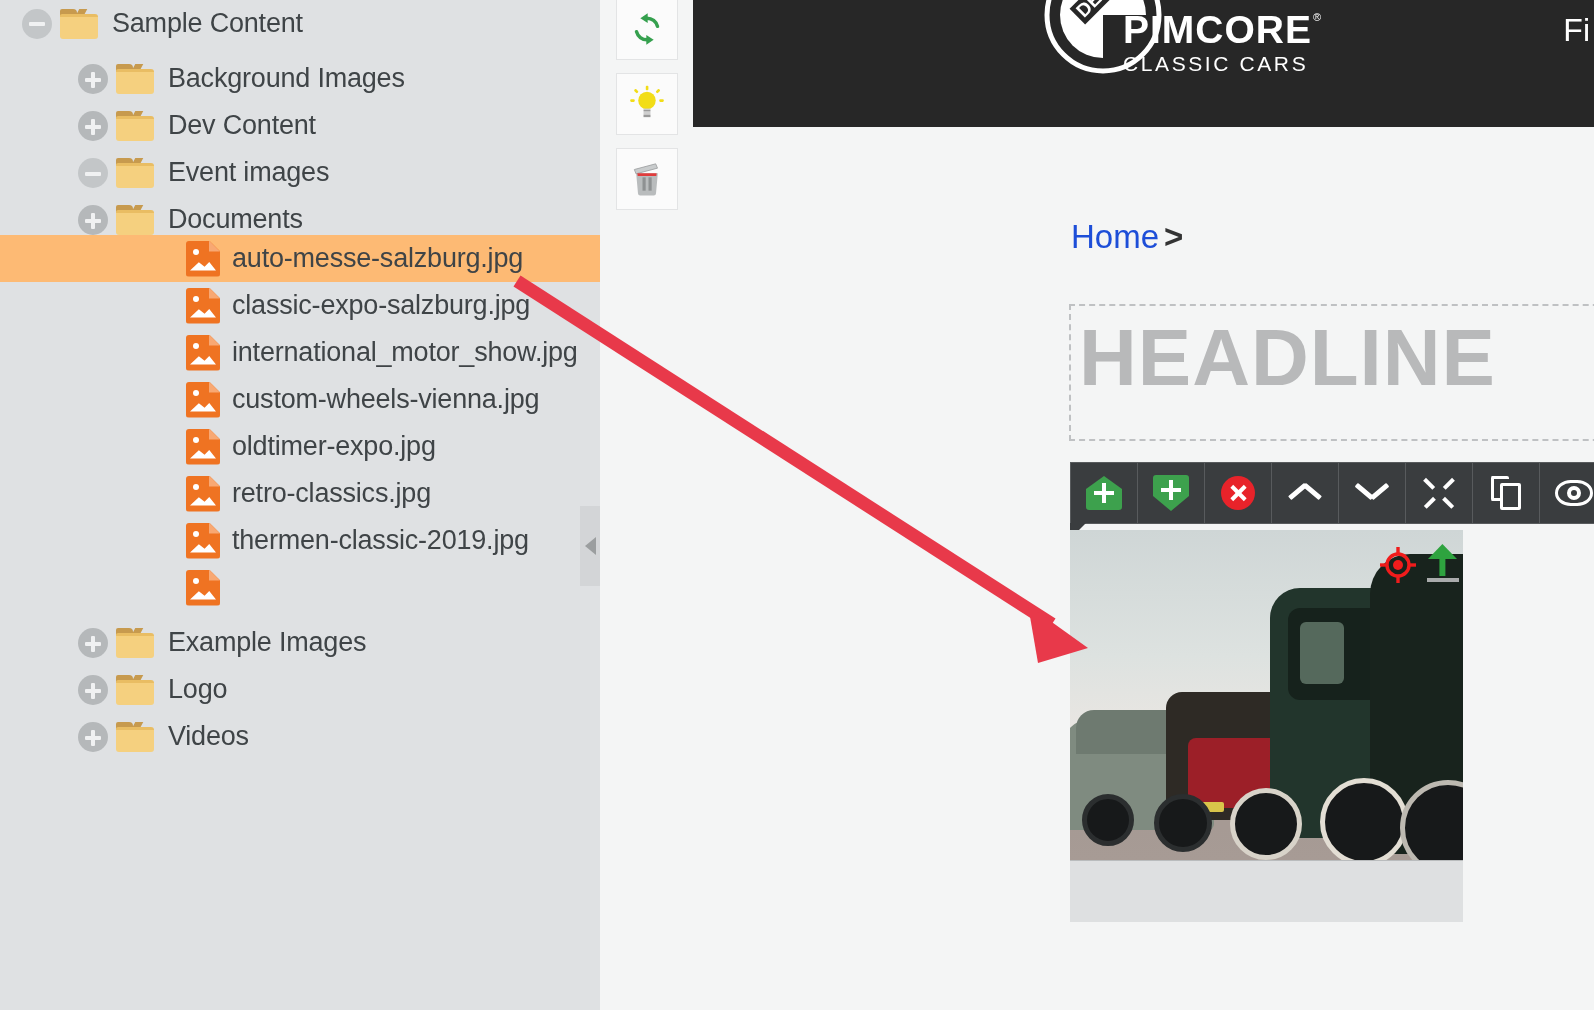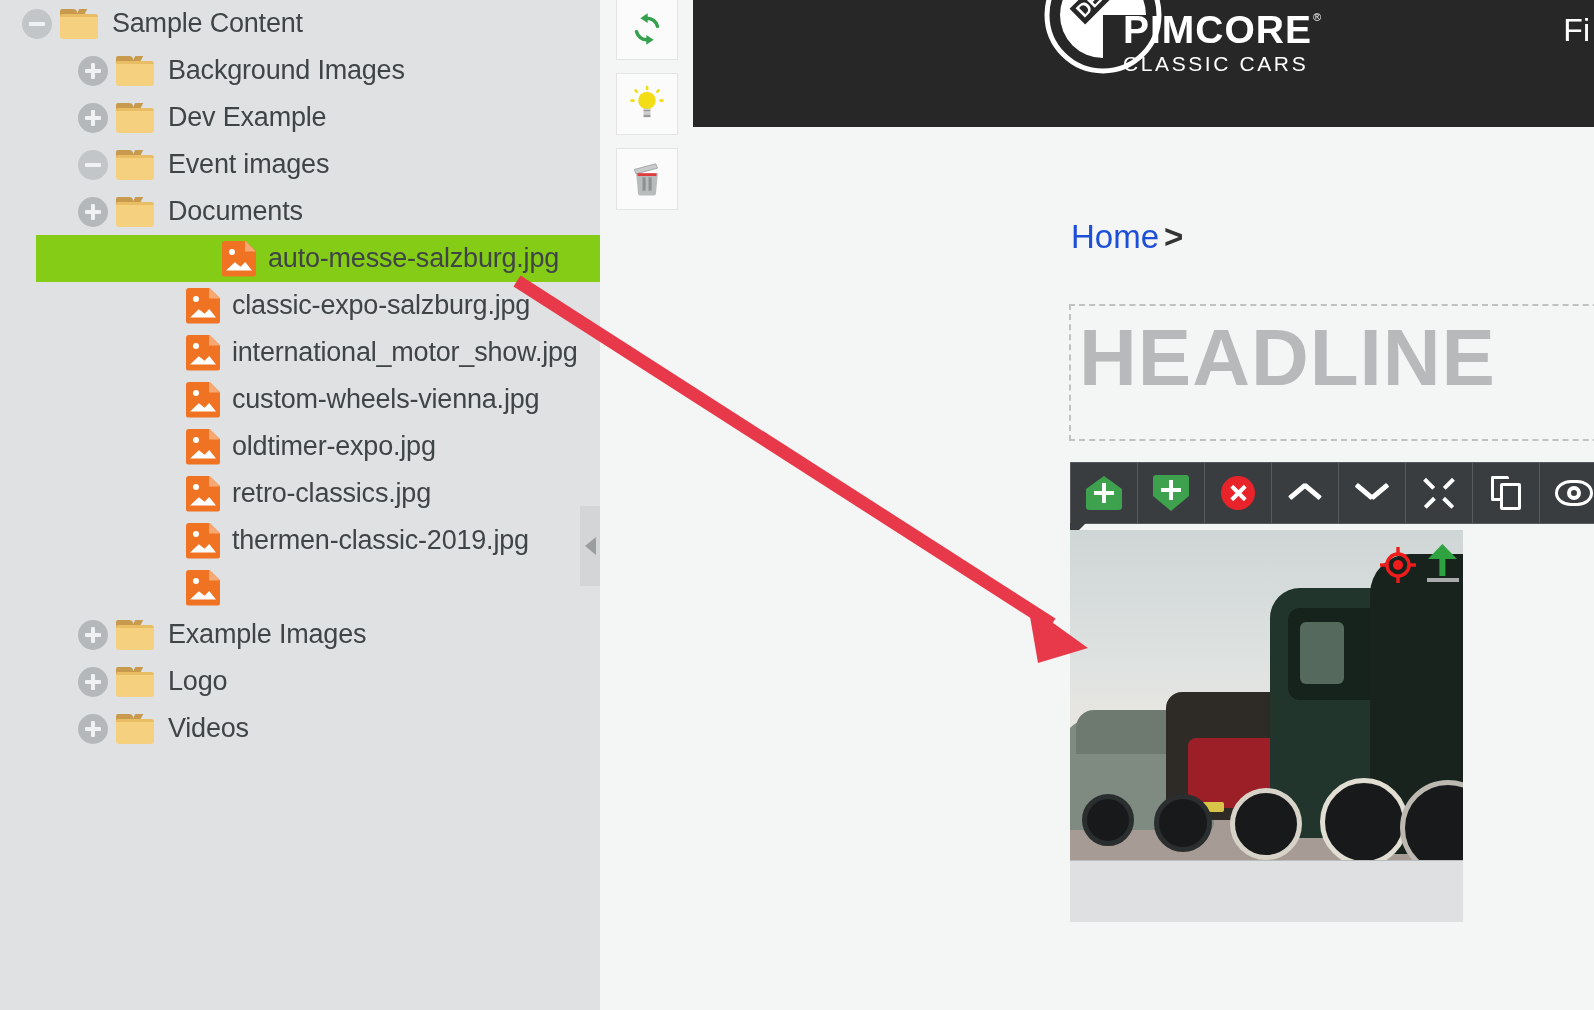--- a/index.html
+++ b/index.html
@@ -18,21 +18,21 @@
     background: #dfe1e3;
     overflow: hidden;
   }
   .tree-row {
     position: relative;
     display: flex; align-items: center;
     height: 47px;
     padding-left: 0;
     white-space: nowrap;
   }
-  .tree-row.selected { background: #84cc16; margin-left: 36px; }
+  .tree-row.selected { background: #fdba74; }
   .tree-label {
     font-size: 27px;
     color: #3f4447;
     letter-spacing: -0.2px;
   }
   .expander {
     width: 30px; height: 30px;
     border-radius: 50%;
     background: #b5b8ba;
     position: relative;
@@ -96,21 +96,21 @@
     background: #ffffff;
   }
   .img-icon .mtn {
     position: absolute; left: 4px; bottom: 6px;
     width: 26px; height: 13px;
     background: #ffffff;
     clip-path: polygon(0 100%, 34% 36%, 56% 72%, 74% 34%, 100% 100%);
   }
 
   .indent-1 { padding-left: 22px; }
-  .indent-2 { padding-left: 78px; }
+  .indent-2 { padding-left: 78px; align-items: flex-end; }
   .indent-3 { padding-left: 186px; }
 
   
   .tool-col {
     position: absolute; left: 600px; top: 0;
     width: 93px; height: 1010px;
     background: #f4f5f5;
   }
   .tool-btn {
     position: absolute; left: 16px;
@@ -376,21 +376,21 @@
         </span>
       <span class="tree-label">Background Images</span>
     </div>
 
     <div class="tree-row indent-2">
       <span class="expander plus"></span>
       <span class="folder-icon">
           <span class="tab"></span>
           <span class="body"></span>
         </span>
-      <span class="tree-label">Dev Example</span>
+      <span class="tree-label">Dev Content</span>
     </div>
 
     <div class="tree-row indent-2">
       <span class="expander minus"></span>
       <span class="folder-icon">
           <span class="tab"></span>
           <span class="body"></span>
         </span>
       <span class="tree-label">Event images</span>
     </div>

